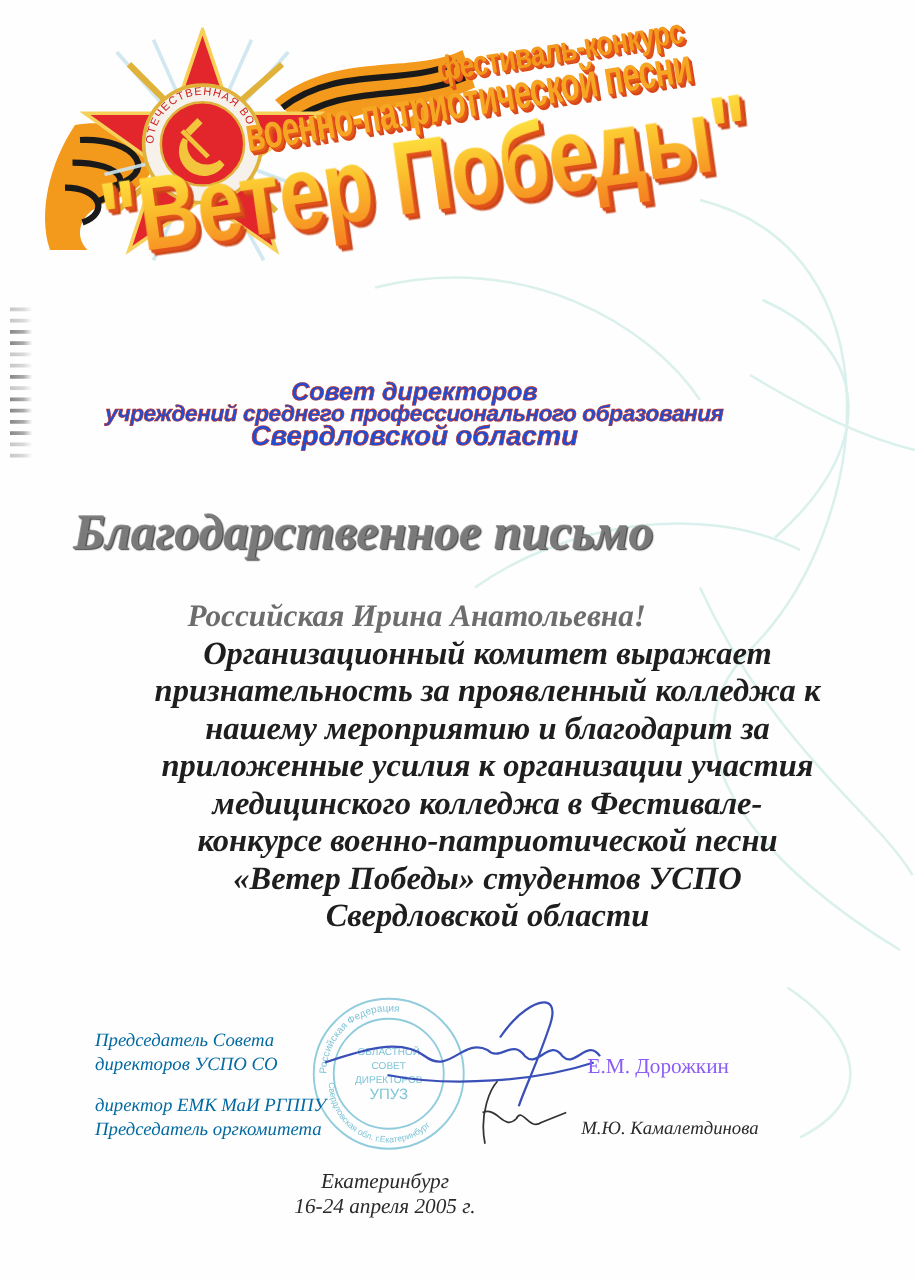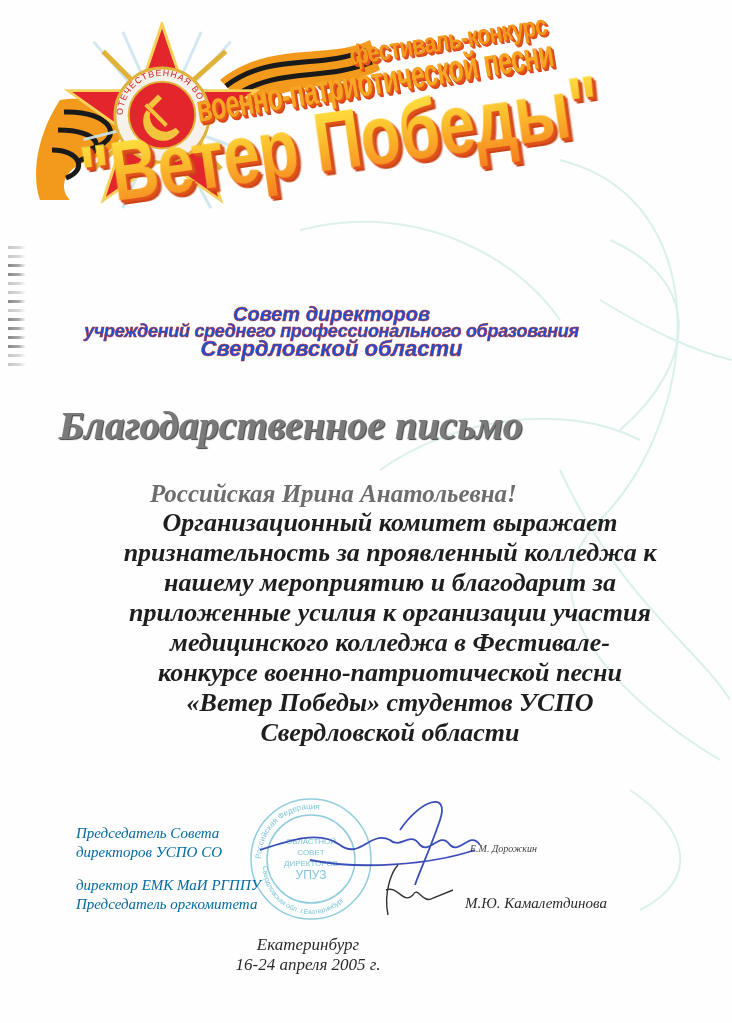--- a/index.html
+++ b/index.html
@@ -38,21 +38,21 @@
     text-shadow: 1px 1px 1px #444, -0.5px -0.5px 0 #9a9a9a; }
 
   .salutation { position: absolute; left: 150px; top: 480px; font-style: italic; font-weight: 700; font-size: 25px; color: #6d6d6d; }
   .body-text { position: absolute; left: 100px; width: 580px; top: 508px; text-align: center;
     font-style: italic; font-weight: 700; font-size: 26px; line-height: 30px; color: #1e1e1e; }
   .body-text div { white-space: nowrap; }
 
   .sig { position: absolute; font-style: italic; font-size: 15px; color: #0369a1; line-height: 19px; }
   .sig1 { left: 76px; top: 824px; }
   .sig2 { left: 76px; top: 876px; }
-  .name1 { position: absolute; left: 470px; top: 843px; font-style: italic; font-size: 10px; color: #404040; }
+  .name1 { position: absolute; left: 470px; top: 843px; font-size: 17px; color: #8b5cf6; }
   .name2 { position: absolute; left: 465px; top: 895px; font-style: italic; font-size: 15px; color: #2a2a2a; }
 
   .stamp { position: absolute; left: 248px; top: 796px; width: 126px; height: 126px; }
   .signature { position: absolute; pointer-events: none; }
 
   .footer { position: absolute; left: 0; width: 616px; top: 935px; text-align: center; font-style: italic; font-size: 17px; color: #2a2a2a; line-height: 20px; }
 </style>
 </head>
 <body>
 

